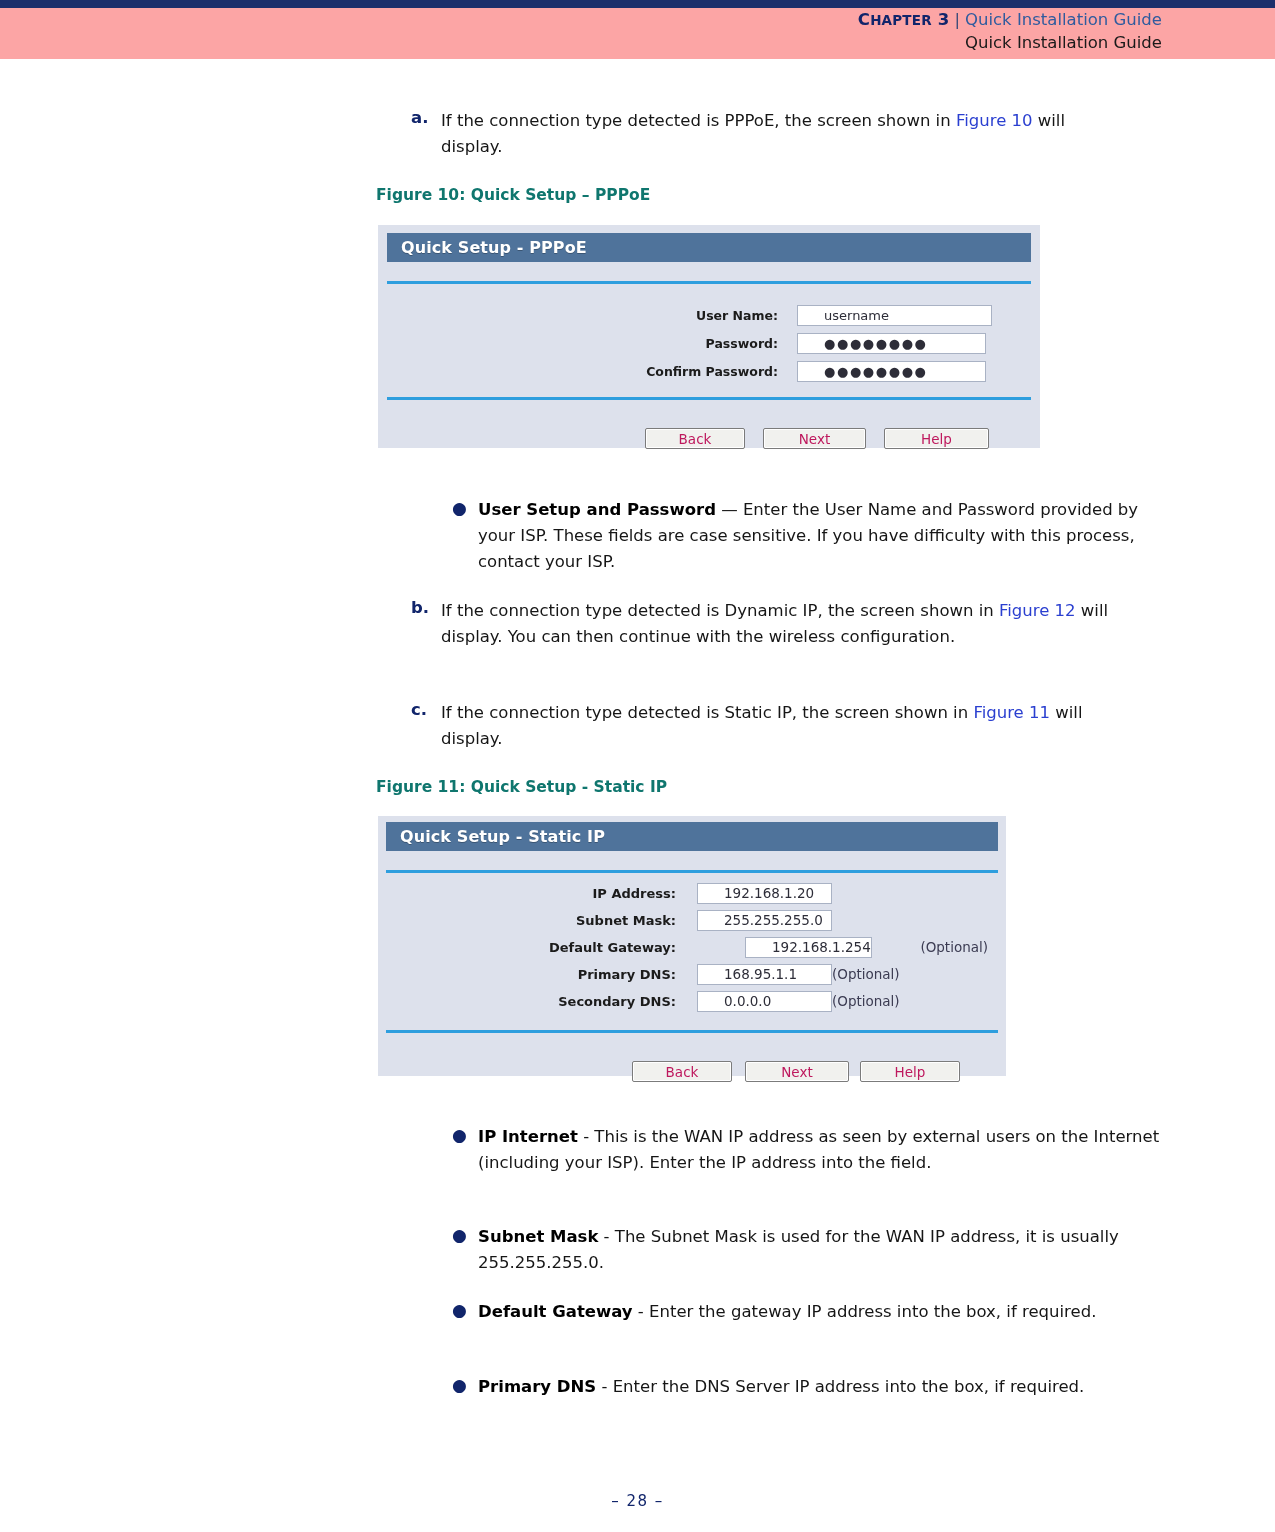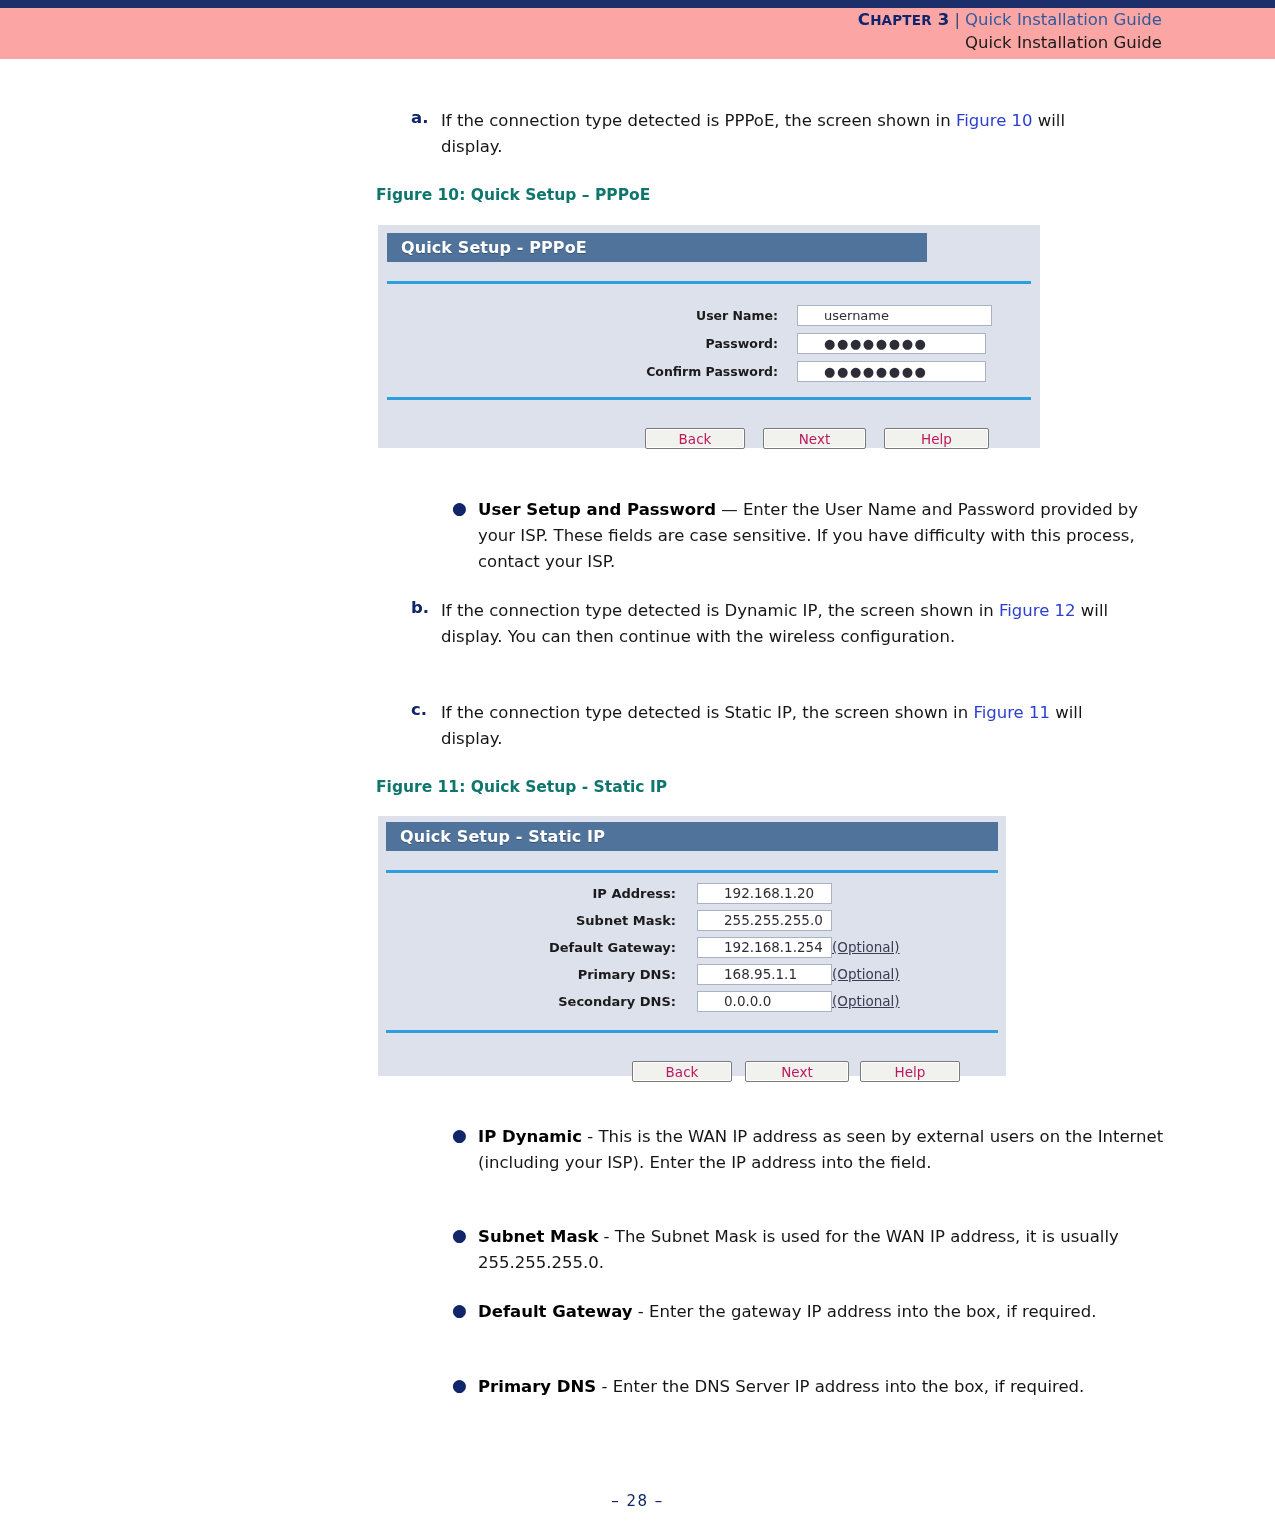--- a/index.html
+++ b/index.html
@@ -161,21 +161,20 @@
   }
   .ui-input span {
     padding-left: 6px;
     white-space: nowrap;
     margin-left: 20px;
   }
   .ui-optional {
     color: #3b3b52;
     padding-left: 0;
     flex: none;
-    text-decoration: underline;
   }
   .ui-buttons {
     position: absolute;
     display: flex;
   }
   .ui-button {
     background: #f1f1ee;
     border: 1px solid #7b7b7b;
     border-radius: 2px;
     display: flex;
@@ -221,21 +220,21 @@
   <div class="step-marker">a.</div>
   <div class="step-body">
     <span>If the connection type detected is PPPoE, the screen shown in </span><span class="figref">Figure 10</span><span> will display.</span>
   </div>
 </div>
 
 <div class="figure-caption" style="left:376px; top:186px;">Figure 10:  Quick Setup – PPPoE</div>
 
 <div class="ui-panel" style="left:378px; top:225px; width:662px; height:223px;">
 
-  <div class="ui-titlebar" style="left:9px; top:8px; width:540px; height:29px; font-size:16px;">
+  <div class="ui-titlebar" style="left:9px; top:8px; width:644px; height:29px; font-size:16px;">
     <span>Quick Setup - PPPoE</span>
   </div>
 
   <div class="ui-hr" style="left:9px; top:56px; width:644px; height:3px;"></div>
 
   <div class="ui-row" style="left:250px; top:79px; width:400px; height:22px;">
     <div class="ui-label" style="width:150px; font-size:12.5px;">User Name:</div>
     <div class="ui-input" style="margin-left:19px; width:195px; height:21px; font-size:13px;">
       <span>username</span>
     </div>
@@ -304,21 +303,21 @@
   </div>
 
   <div class="ui-row" style="left:130px; top:93px; width:480px; height:22px;">
     <div class="ui-label" style="width:168px; font-size:13px;">Subnet Mask:</div>
     <div class="ui-input" style="margin-left:21px; width:135px; height:21px; font-size:13.5px;">
       <span>255.255.255.0</span>
     </div>
     <div class="ui-optional" style="font-size:13.5px;"></div>
   </div>
 
-  <div class="ui-row" style="left:130px; top:120px; width:480px; height:22px;">
+  <div class="ui-row" style="left:130px; top:120px; width:480px; height:22px;gap:48px;">
     <div class="ui-label" style="width:168px; font-size:13px;">Default Gateway:</div>
     <div class="ui-input" style="margin-left:21px; width:135px; height:21px; font-size:13.5px;">
       <span>192.168.1.254</span>
     </div>
     <div class="ui-optional" style="font-size:13.5px;">(Optional)</div>
   </div>
 
   <div class="ui-row" style="left:130px; top:147px; width:480px; height:22px;">
     <div class="ui-label" style="width:168px; font-size:13px;">Primary DNS:</div>
     <div class="ui-input" style="margin-left:21px; width:135px; height:21px; font-size:13.5px;">
@@ -340,21 +339,21 @@
   <div class="ui-buttons" style="left:254px; top:226px;">
     <div class="ui-button" style="width:100px; height:21px; font-size:13.5px;">Back</div>
     <div class="ui-button" style="width:104px; height:21px; font-size:13.5px; margin-left:13px;">Next</div>
     <div class="ui-button" style="width:100px; height:21px; font-size:13.5px; margin-left:11px;">Help</div>
   </div>
 </div>
 
 <div class="bullet-item" style="left:452px; top:1124px; width:715px;">
   <div class="bullet-dot">●</div>
   <div class="bullet-text">
-    <b>IP Dynamic</b><span> - This is the WAN IP address as seen by external users on the Internet (including your ISP). Enter the IP address into the field.</span>
+    <b>IP Internet</b><span> - This is the WAN IP address as seen by external users on the Internet (including your ISP). Enter the IP address into the field.</span>
   </div>
 </div>
 
 <div class="bullet-item" style="left:452px; top:1224px; width:700px;">
   <div class="bullet-dot">●</div>
   <div class="bullet-text">
     <b>Subnet Mask</b><span> - The Subnet Mask is used for the WAN IP address, it is usually 255.255.255.0.</span>
   </div>
 </div>
 

